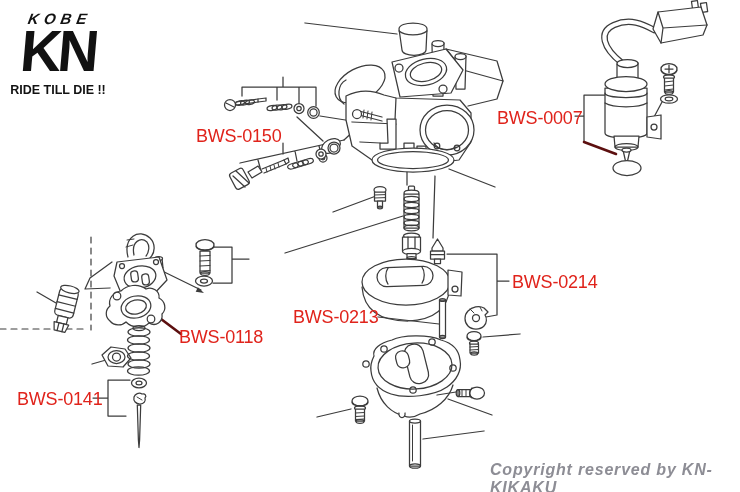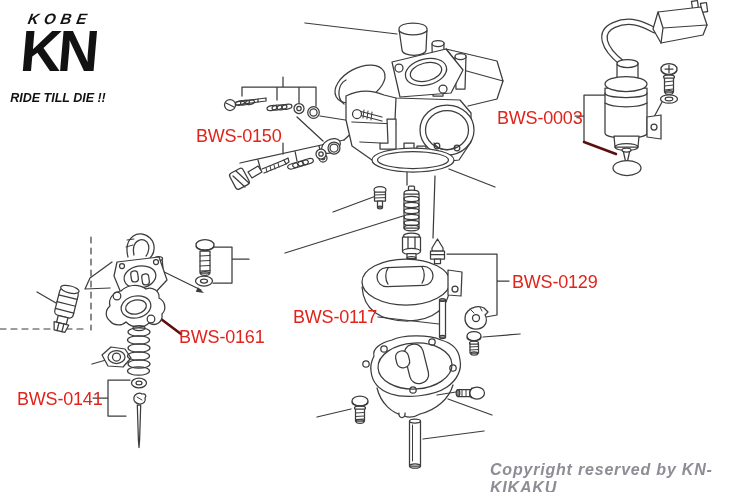--- a/index.html
+++ b/index.html
@@ -23,22 +23,22 @@
   #diag .ar{fill:var(--line-color,#3c3c3c);stroke:none;}
   #diag .thin{stroke-width:1;}
   .lbl{position:absolute;font-size:18px;letter-spacing:-0.2px;white-space:nowrap;
        color:var(--label-red,#e0231b);}
   #logo{position:absolute;left:8px;top:10px;width:100px;text-align:center;
         color:var(--logo-black,#121212);}
   #logo .kobe{font-size:15px;font-weight:bold;font-style:italic;letter-spacing:5px;
         transform:skewX(-10deg);margin-left:4px;}
   #logo .kn{font-size:57px;font-weight:bold;letter-spacing:-4px;line-height:.82;
         transform:skewX(-5deg) scaleY(1.02);margin-top:1px;}
-  #logo .tag{font-size:12.5px;font-weight:bold;font-style:italic;letter-spacing:0px;
-        margin-top:16px;white-space:nowrap;}
+  #logo .tag{font-size:12.5px;font-weight:bold;letter-spacing:0px;
+        margin-top:8px;white-space:nowrap;}
   #copyright{position:absolute;left:490px;top:461px;font-size:16px;font-weight:bold;
         font-style:italic;letter-spacing:.8px;color:var(--copyright-gray,#8d8d95);}
 </style>
 </head>
 <body>
 
 <div id="stage">
 
 <svg id="diag" width="740" height="492" viewBox="0 0 740 492">
 
@@ -375,21 +375,21 @@
 
 </svg>
 
 <div id="logo">
   <div class="kobe">KOBE</div>
   <div class="kn">KN</div>
   <div class="tag">RIDE TILL DIE !!</div>
 </div>
 
 <div class="lbl" style="left:196px;top:126px">BWS-0150</div>
-<div class="lbl" style="left:497px;top:108px">BWS-0003</div>
-<div class="lbl" style="left:512px;top:272px">BWS-0129</div>
-<div class="lbl" style="left:293px;top:307px">BWS-0117</div>
-<div class="lbl" style="left:179px;top:327px">BWS-0161</div>
+<div class="lbl" style="left:497px;top:108px">BWS-0007</div>
+<div class="lbl" style="left:512px;top:272px">BWS-0214</div>
+<div class="lbl" style="left:293px;top:307px">BWS-0213</div>
+<div class="lbl" style="left:179px;top:327px">BWS-0118</div>
 <div class="lbl" style="left:17px;top:389px">BWS-0141</div>
 
 <div id="copyright">Copyright reserved by KN-KIKAKU</div>
 
 </div>
 
 </body></html>

